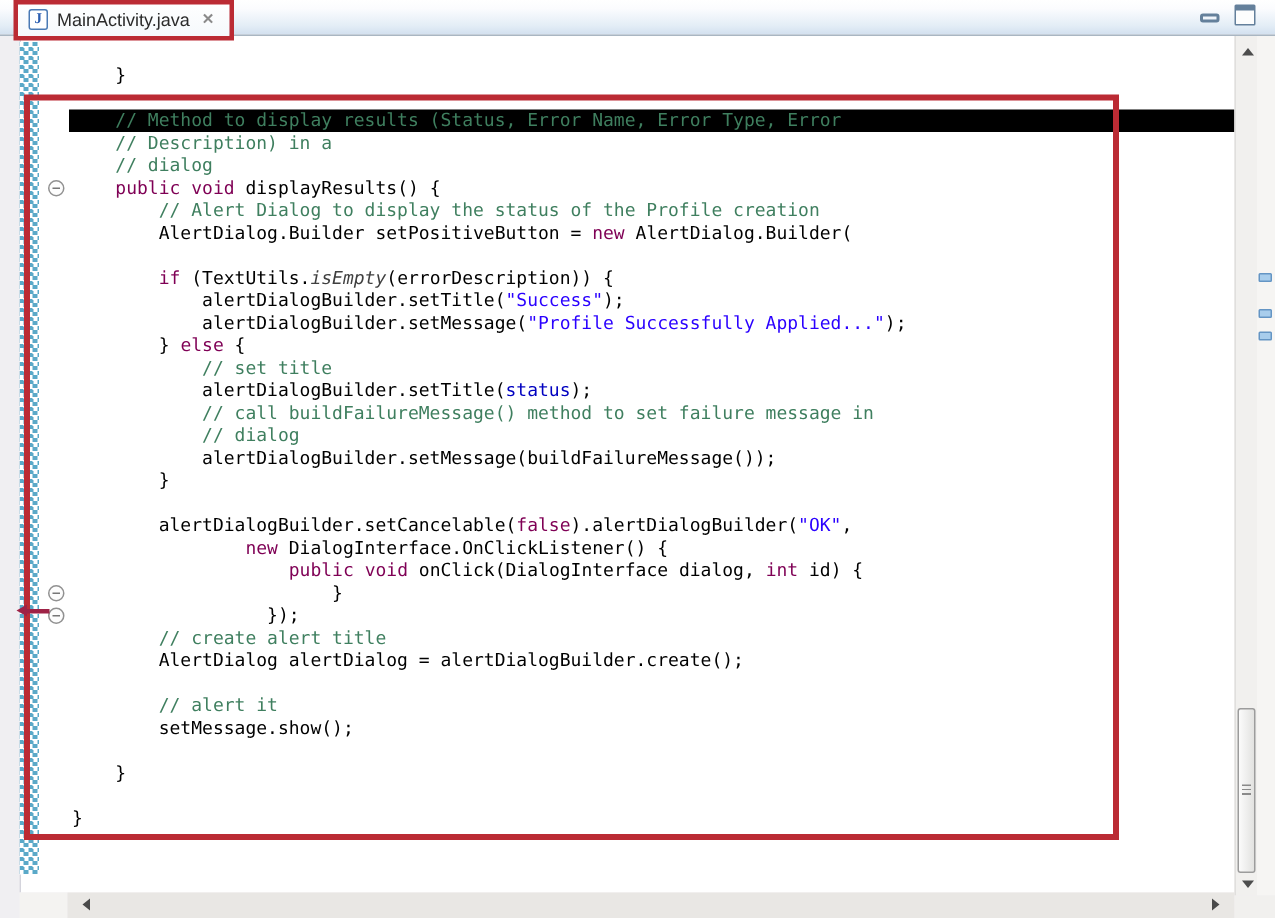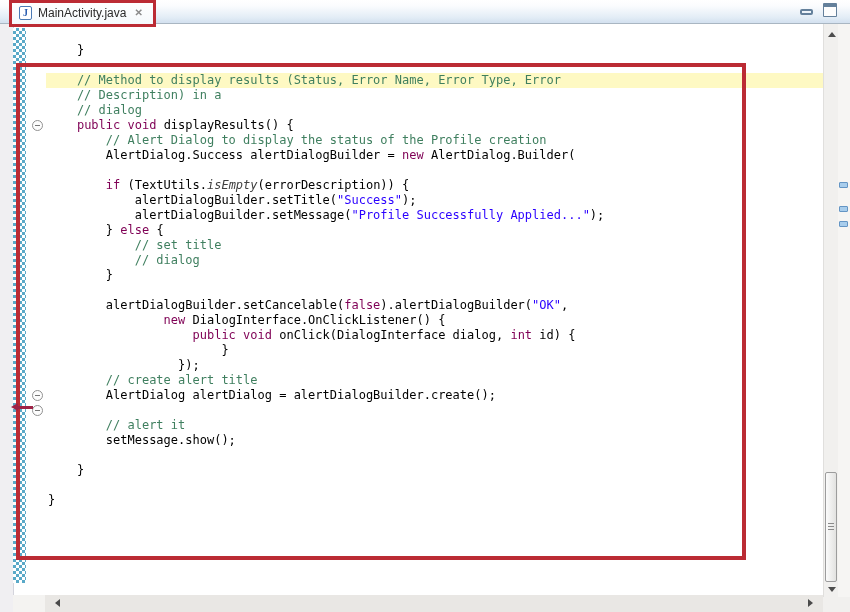--- a/index.html
+++ b/index.html
@@ -24,21 +24,21 @@
   .max-icon { width:14px; height:14px; border:1px solid #64809b; border-top:4px solid #64809b; border-radius:1px; background:#fdfdfd; }
 
   
   .editor-bg { position:absolute; left:13px; top:24px; width:810px; height:571px;
     background:#ffffff; border-left:1px solid #d4d4dc; }
   .hatch-strip { position:absolute; left:13px; top:28px; width:13px; height:555px;
     background:repeating-conic-gradient(#5aa9c8 0% 25%, #ffffff 0% 50%); background-size:6px 6px; }
   .code-lines { position:absolute; left:46px; top:28px; width:777px;
     font-family:"DejaVu Sans Mono", monospace; font-size:12px; }
   .line { height:15px; line-height:15px; white-space:pre; padding-left:2px; color:#000; }
-  .line.hl { background:#fef9c3; }
+  .line.hl { background:#000000; }
   .tk-p { color:#000000; }
   .tk-k { color:#7f0055; font-weight:normal; }
   .tk-c { color:#3f7f5f; }
   .tk-s { color:#2a00ff; }
   .tk-f { color:#0000c0; }
   .tk-i { color:#404040; font-style:italic; }
 
   
   .fold-marker { position:absolute; left:32px; width:11px; height:11px; border:1px solid #919191;
     border-radius:50%; background:#fdfdfd; cursor:pointer; }
@@ -95,28 +95,31 @@
   <div class="hatch-strip"></div>
   <div class="code-lines">
       <div class="line"></div>
       <div class="line"><span class="tk-p">    }</span></div>
       <div class="line"></div>
       <div class="line hl"><span class="tk-c">    // Method to display results (Status, Error Name, Error Type, Error</span></div>
       <div class="line"><span class="tk-c">    // Description) in a</span></div>
       <div class="line"><span class="tk-c">    // dialog</span></div>
       <div class="line"><span class="tk-p">    </span><span class="tk-k">public</span><span class="tk-p"> </span><span class="tk-k">void</span><span class="tk-p"> displayResults() {</span></div>
       <div class="line"><span class="tk-c">        // Alert Dialog to display the status of the Profile creation</span></div>
-      <div class="line"><span class="tk-p">        AlertDialog.Success alertDialogBuilder = </span><span class="tk-k">new</span><span class="tk-p"> AlertDialog.Builder(</span></div>
+      <div class="line"><span class="tk-p">        AlertDialog.Builder setPositiveButton = </span><span class="tk-k">new</span><span class="tk-p"> AlertDialog.Builder(</span></div>
       <div class="line"></div>
       <div class="line"><span class="tk-p">        </span><span class="tk-k">if</span><span class="tk-p"> (TextUtils.</span><span class="tk-i">isEmpty</span><span class="tk-p">(errorDescription)) {</span></div>
       <div class="line"><span class="tk-p">            alertDialogBuilder.setTitle(</span><span class="tk-s">"Success"</span><span class="tk-p">);</span></div>
       <div class="line"><span class="tk-p">            alertDialogBuilder.setMessage(</span><span class="tk-s">"Profile Successfully Applied..."</span><span class="tk-p">);</span></div>
       <div class="line"><span class="tk-p">        } </span><span class="tk-k">else</span><span class="tk-p"> {</span></div>
       <div class="line"><span class="tk-c">            // set title</span></div>
+      <div class="line"><span class="tk-p">            alertDialogBuilder.setTitle(</span><span class="tk-f">status</span><span class="tk-p">);</span></div>
+      <div class="line"><span class="tk-c">            // call buildFailureMessage() method to set failure message in</span></div>
       <div class="line"><span class="tk-c">            // dialog</span></div>
+      <div class="line"><span class="tk-p">            alertDialogBuilder.setMessage(buildFailureMessage());</span></div>
       <div class="line"><span class="tk-p">        }</span></div>
       <div class="line"></div>
       <div class="line"><span class="tk-p">        alertDialogBuilder.setCancelable(</span><span class="tk-k">false</span><span class="tk-p">).alertDialogBuilder(</span><span class="tk-s">"OK"</span><span class="tk-p">,</span></div>
       <div class="line"><span class="tk-p">                </span><span class="tk-k">new</span><span class="tk-p"> DialogInterface.OnClickListener() {</span></div>
       <div class="line"><span class="tk-p">                    </span><span class="tk-k">public</span><span class="tk-p"> </span><span class="tk-k">void</span><span class="tk-p"> onClick(DialogInterface dialog, </span><span class="tk-k">int</span><span class="tk-p"> id) {</span></div>
       <div class="line"><span class="tk-p">                        }</span></div>
       <div class="line"><span class="tk-p">                  });</span></div>
       <div class="line"><span class="tk-c">        // create alert title</span></div>
       <div class="line"><span class="tk-p">        AlertDialog alertDialog = alertDialogBuilder.create();</span></div>
       <div class="line"></div>

